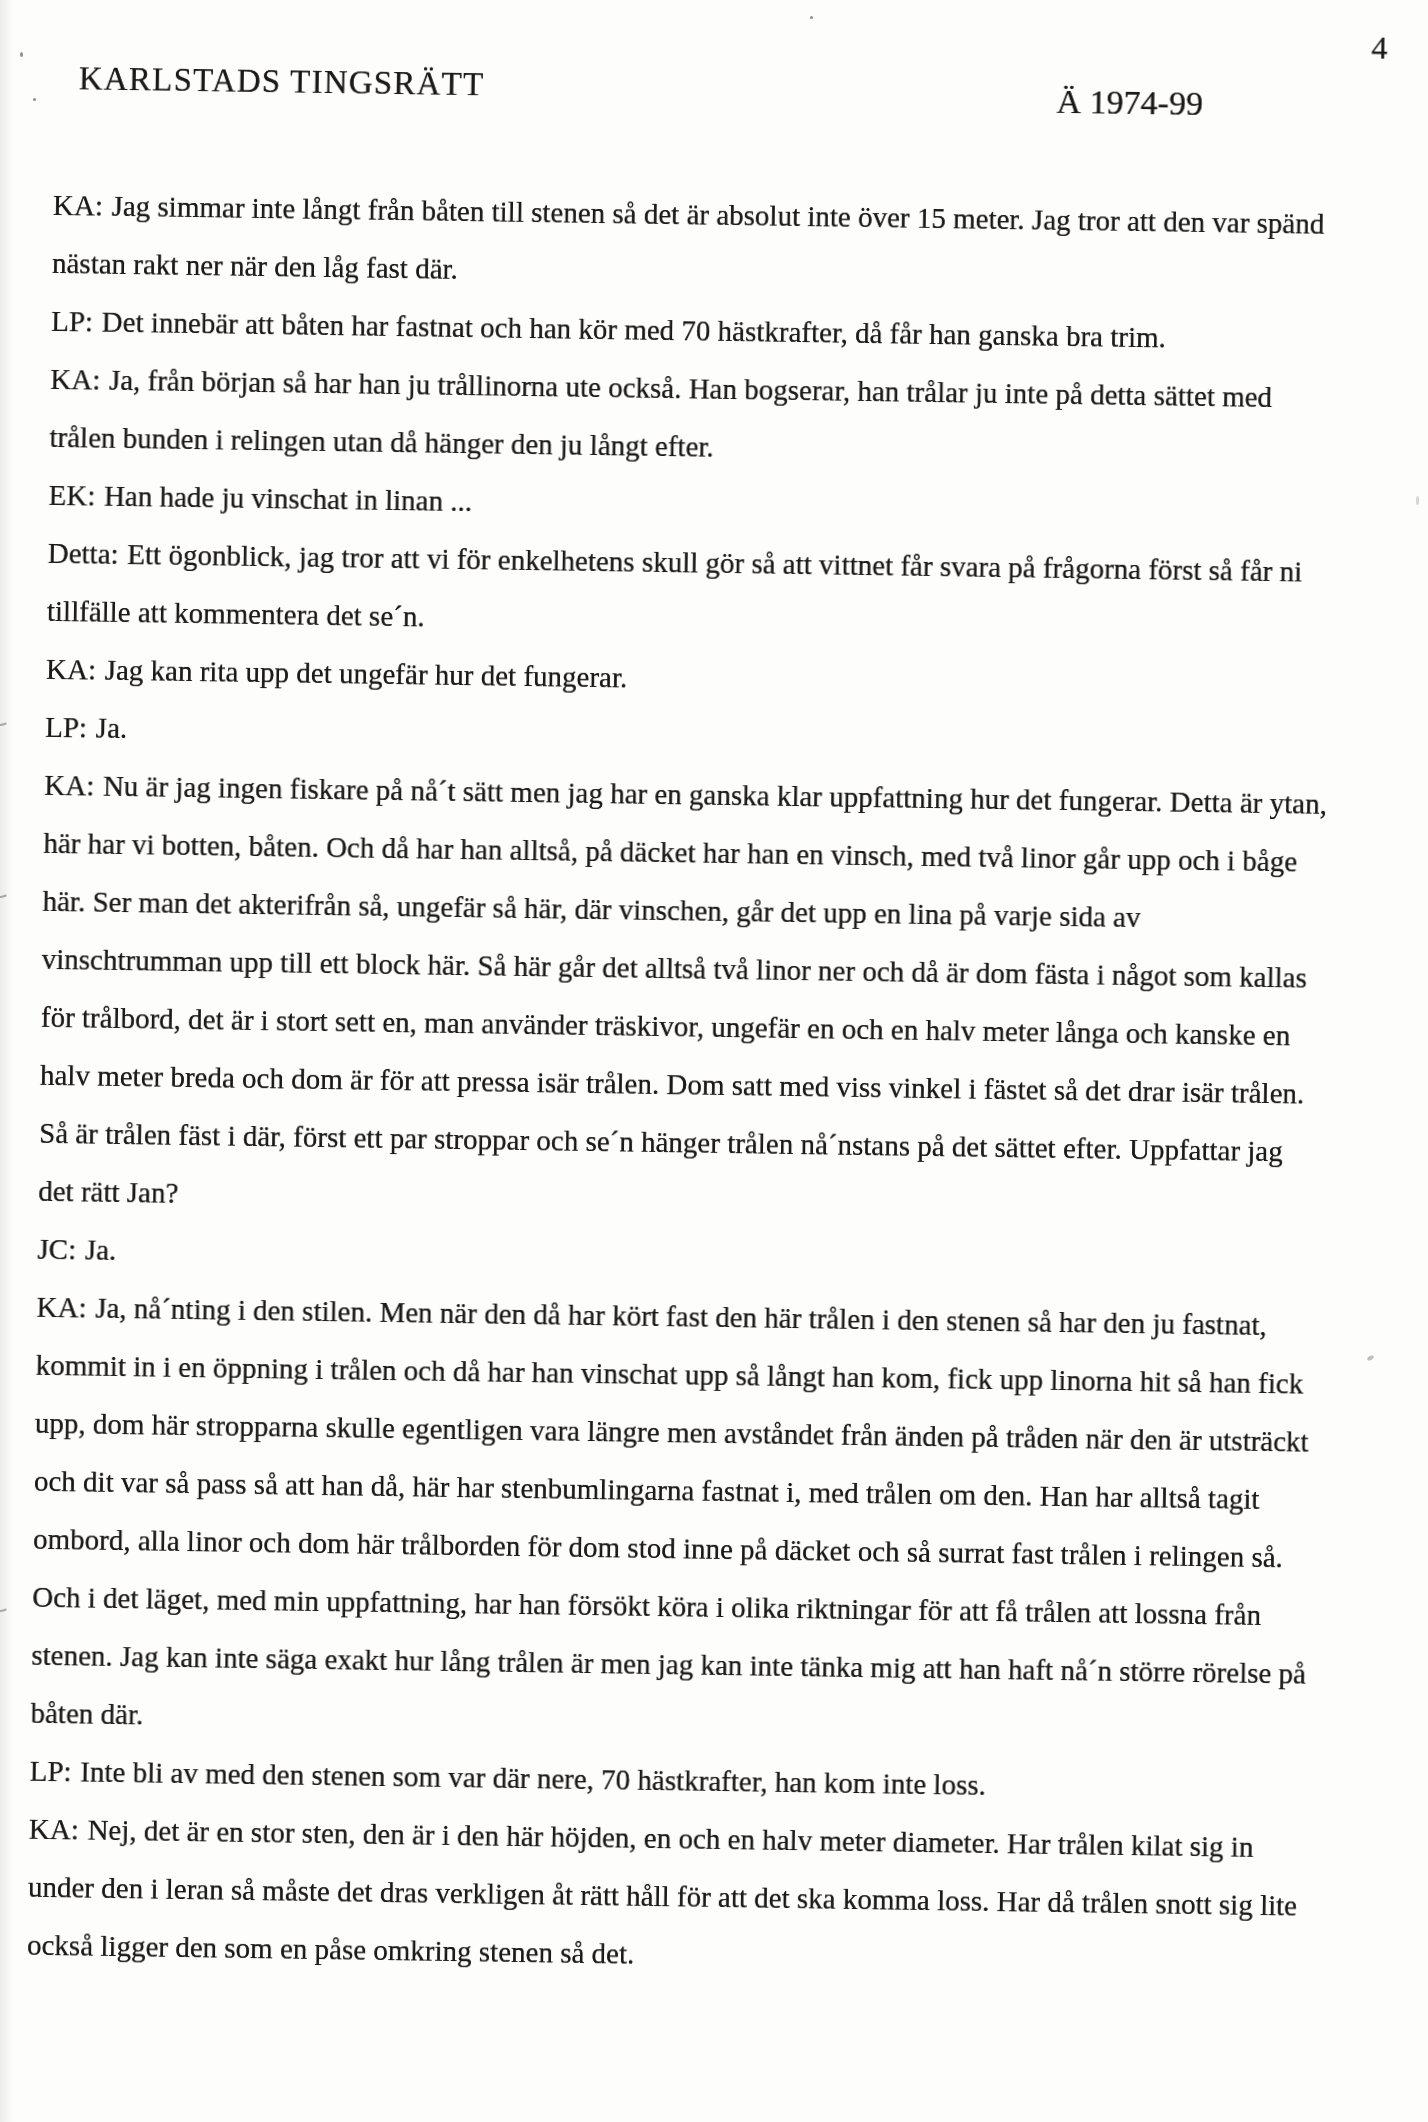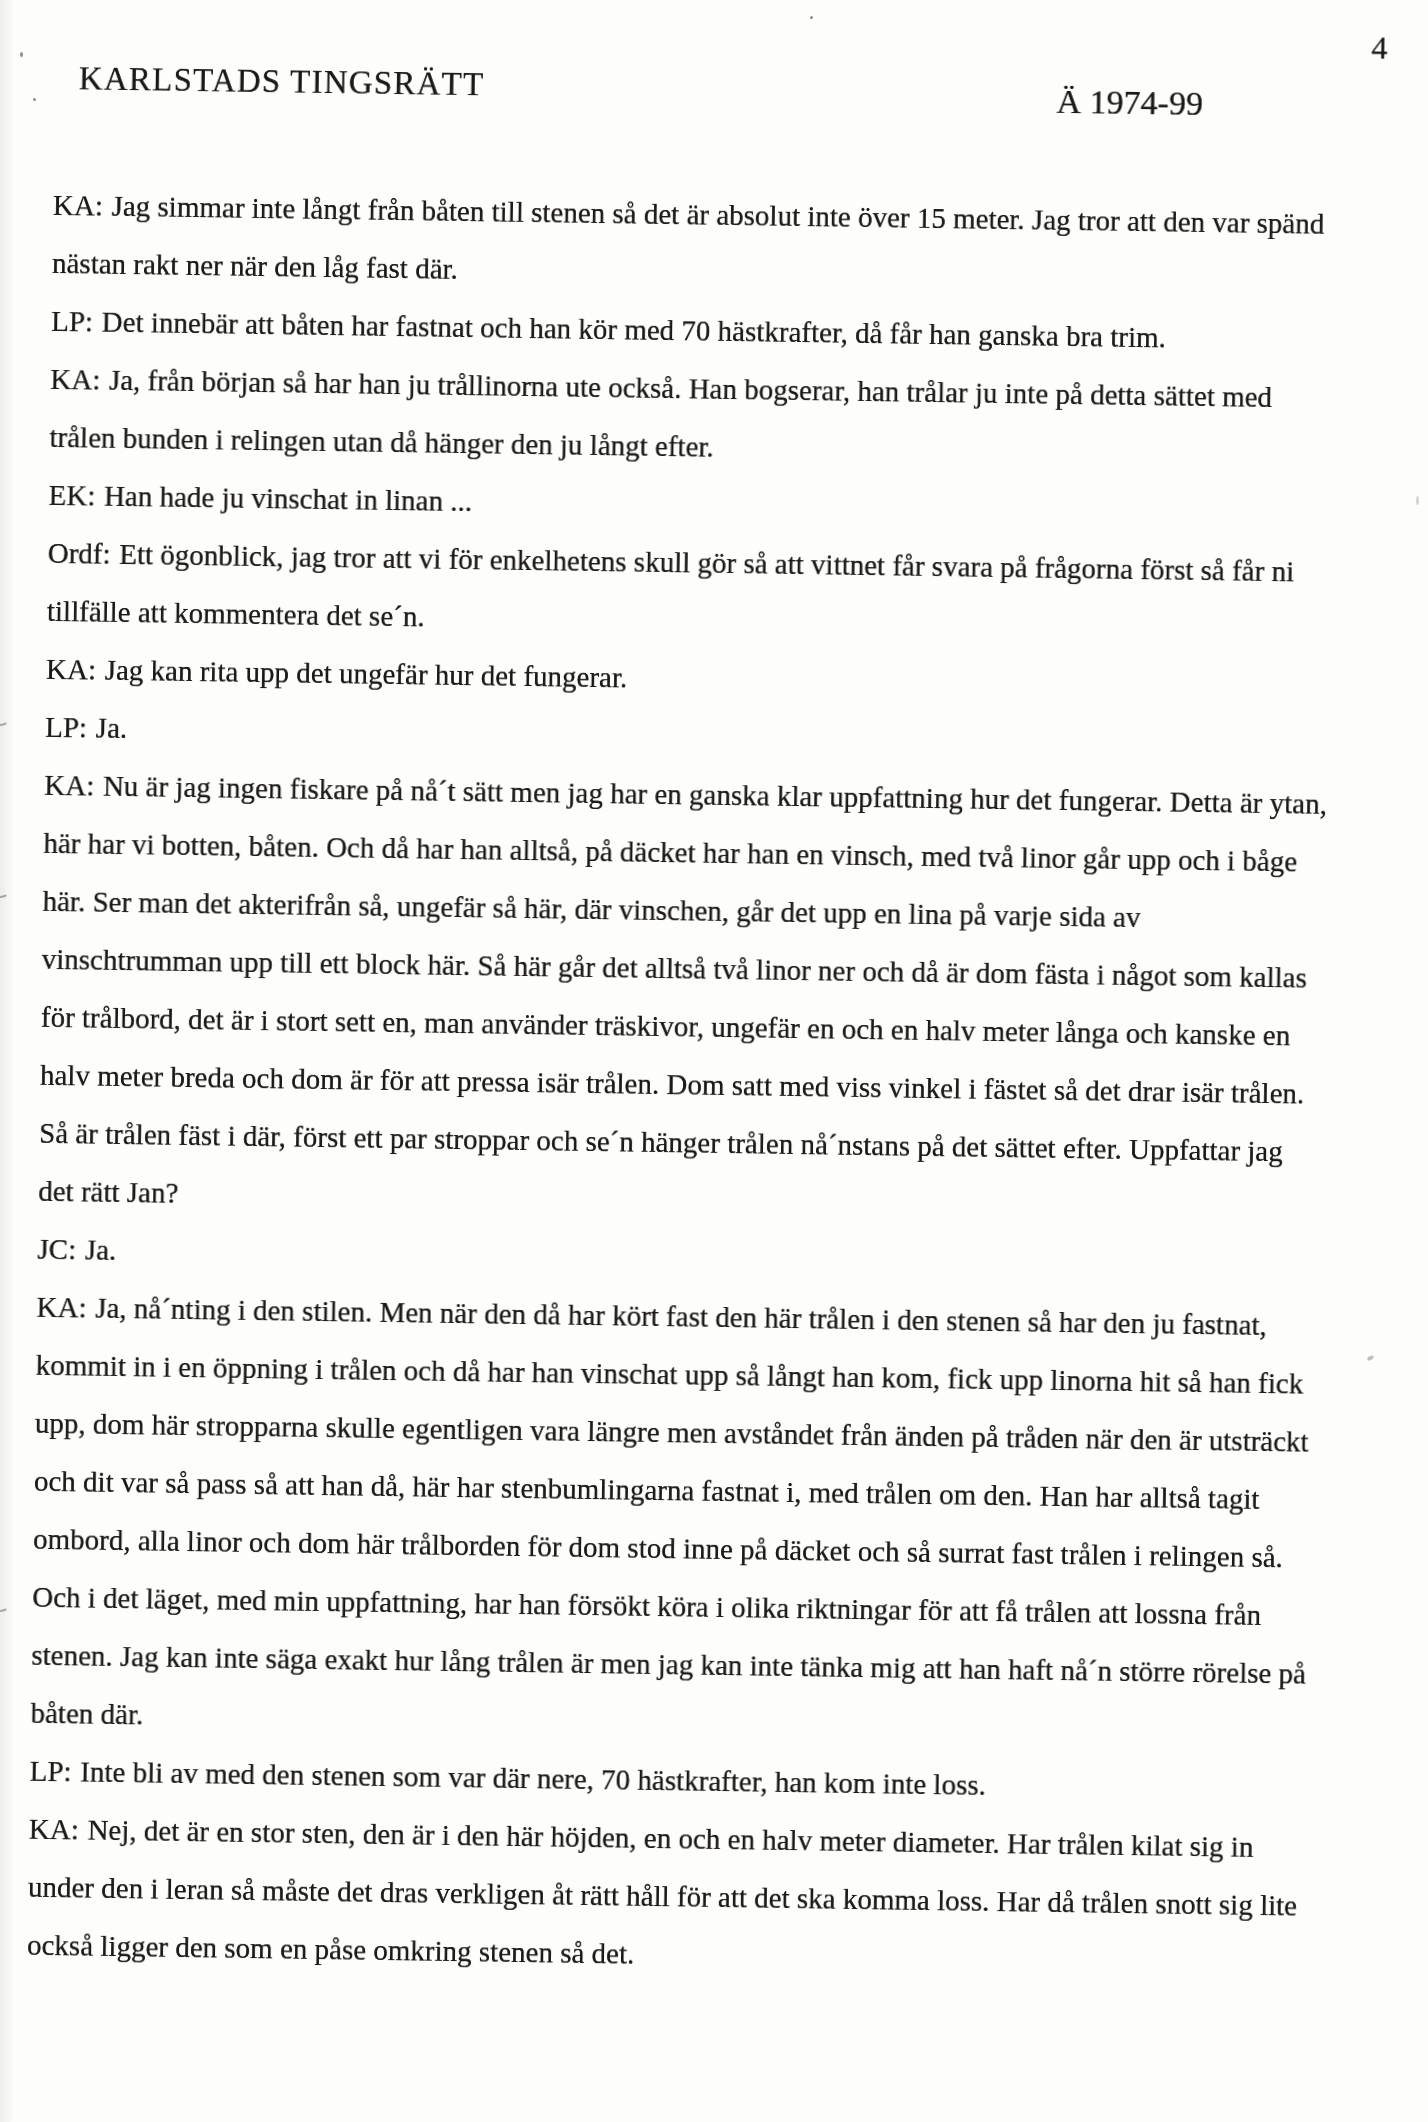--- a/index.html
+++ b/index.html
@@ -107,21 +107,21 @@
     <div class="transcript ink">
 
       <p class="entry"><span class="speaker">KA:</span><span>Jag simmar inte långt från båten till stenen så det är absolut inte över 15 meter. Jag tror att den var spänd nästan rakt ner när den låg fast där.</span></p>
 
       <p class="entry"><span class="speaker">LP:</span><span>Det innebär att båten har fastnat och han kör med 70 hästkrafter, då får han ganska bra trim.</span></p>
 
       <p class="entry"><span class="speaker">KA:</span><span>Ja, från början så har han ju trållinorna ute också. Han bogserar, han trålar ju inte på detta sättet med trålen bunden i relingen utan då hänger den ju långt efter.</span></p>
 
       <p class="entry"><span class="speaker">EK:</span><span>Han hade ju vinschat in linan ...</span></p>
 
-      <p class="entry"><span class="speaker">Ordf:</span><span>Ett ögonblick, jag tror att vi för enkelhetens skull gör så att vittnet får svara på frågorna först så får ni tillfälle att kommentera det se´n.</span></p>
+      <p class="entry"><span class="speaker">Detta:</span><span>Ett ögonblick, jag tror att vi för enkelhetens skull gör så att vittnet får svara på frågorna först så får ni tillfälle att kommentera det se´n.</span></p>
 
       <p class="entry"><span class="speaker">KA:</span><span>Jag kan rita upp det ungefär hur det fungerar.</span></p>
 
       <p class="entry"><span class="speaker">LP:</span><span>Ja.</span></p>
 
       <p class="entry"><span class="speaker">KA:</span><span>Nu är jag ingen fiskare på nå´t sätt men jag har en ganska klar uppfattning hur det fungerar. Detta är ytan, här har vi botten, båten. Och då har han alltså, på däcket har han en vinsch, med två linor går upp och i båge här. Ser man det akterifrån så, ungefär så här, där vinschen, går det upp en lina på varje sida av vinschtrumman upp till ett block här. Så här går det alltså två linor ner och då är dom fästa i något som kallas för trålbord, det är i stort sett en, man använder träskivor, ungefär en och en halv meter långa och kanske en halv meter breda och dom är för att pressa isär trålen. Dom satt med viss vinkel i fästet så det drar isär trålen. Så är trålen fäst i där, först ett par stroppar och se´n hänger trålen nå´nstans på det sättet efter. Uppfattar jag det rätt Jan?</span></p>
 
       <p class="entry"><span class="speaker">JC:</span><span>Ja.</span></p>
 
       <p class="entry"><span class="speaker">KA:</span><span>Ja, nå´nting i den stilen. Men när den då har kört fast den här trålen i den stenen så har den ju fastnat, kommit in i en öppning i trålen och då har han vinschat upp så långt han kom, fick upp linorna hit så han fick upp, dom här stropparna skulle egentligen vara längre men avståndet från änden på tråden när den är utsträckt och dit var så pass så att han då, här har stenbumlingarna fastnat i, med trålen om den. Han har alltså tagit ombord, alla linor och dom här trålborden för dom stod inne på däcket och så surrat fast trålen i relingen så. Och i det läget, med min uppfattning, har han försökt köra i olika riktningar för att få trålen att lossna från stenen. Jag kan inte säga exakt hur lång trålen är men jag kan inte tänka mig att han haft nå´n större rörelse på båten där.</span></p>

